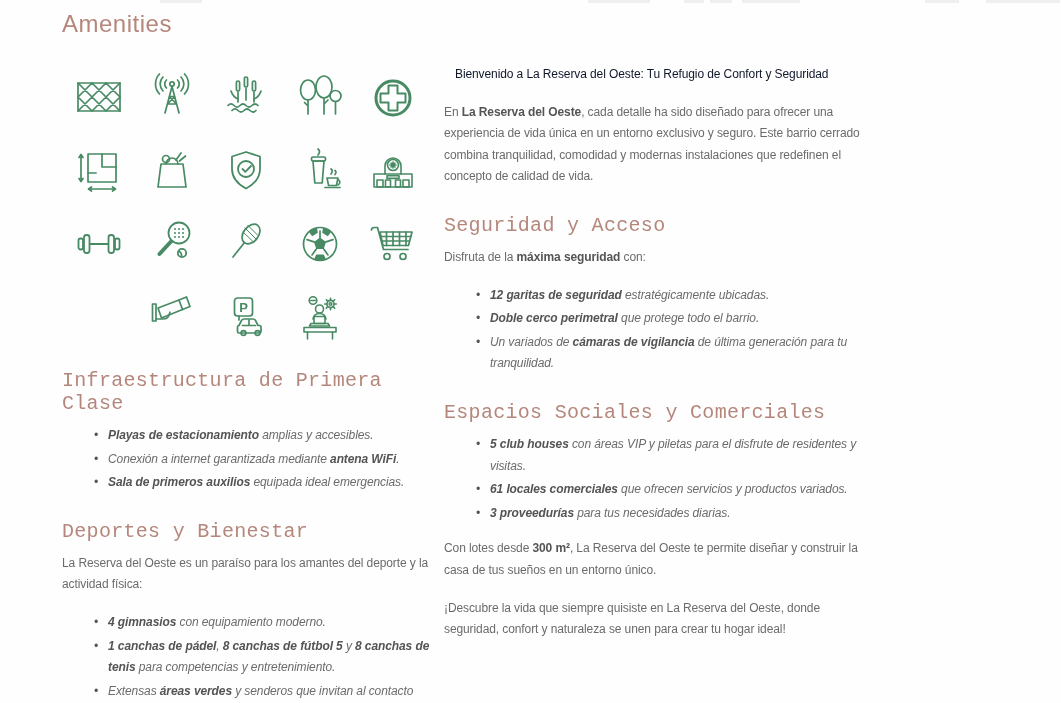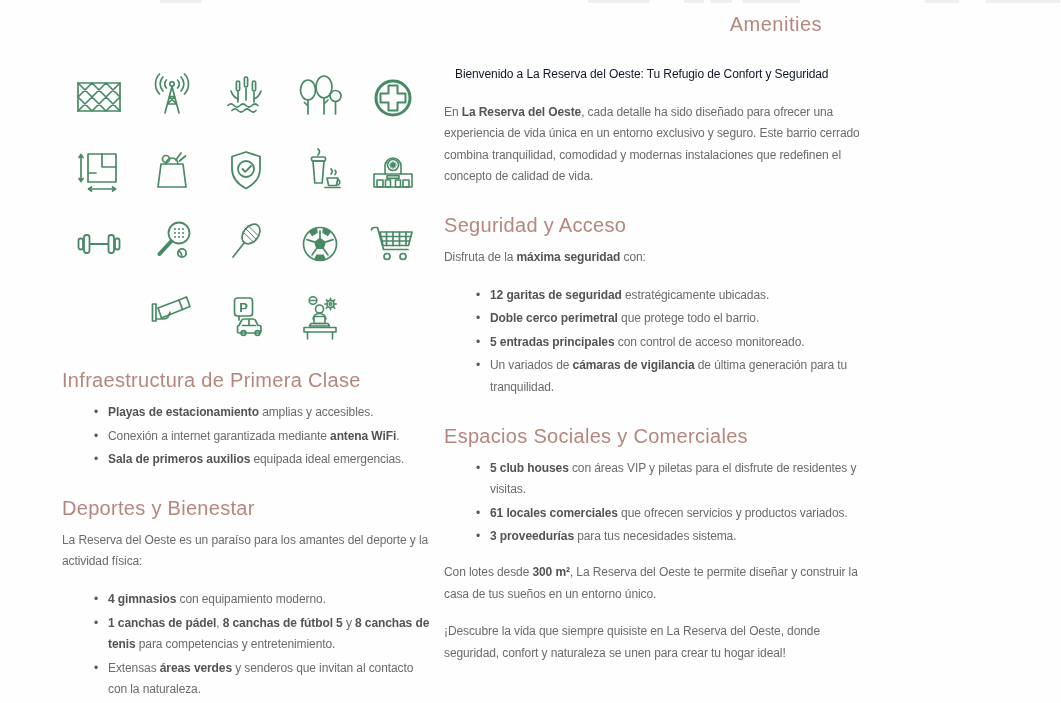--- a/index.html
+++ b/index.html
@@ -1,39 +1,39 @@
 <!DOCTYPE html>
 <html><head>
 <meta charset="utf-8">
 <style>
   html,body{margin:0;padding:0;background:#ffffff;}
   .page{position:relative;width:1061px;height:703px;background:#fefefe;overflow:hidden;
         font-family:"Liberation Sans",sans-serif;color:#6b6b6b;}
   .remnant{position:absolute;top:0;height:3px;background:#f0efed;}
   .content{position:absolute;left:62px;top:6px;width:816px;}
-  .page-title{width:760px;text-align:right;font-size:20px;line-height:36px;
+  .page-title{width:760px;text-align:left;font-size:24px;line-height:36px;
               color:#b5877c;letter-spacing:.5px;font-weight:400;}
   .cols{display:flex;gap:14px;margin-top:14px;}
   .col-left{width:368px;}
   .col-right{width:426px;padding-top:8px;}
   
   .icon-grid{display:grid;grid-template-columns:repeat(5,1fr);row-gap:21px;
              padding-top:16px;justify-items:center;}
   .icon{width:52px;height:52px;color:#478a63;}
   .icon svg{display:block;width:100%;height:100%;}
   .c2{grid-column:2;} .c3{grid-column:3;} .c4{grid-column:4;}
   
-  h2{font-family:Liberation Sans, sans-serif;font-weight:400;font-size:20px;
+  h2{font-family:Liberation Mono, monospace;font-weight:400;font-size:20px;
      color:#b5877c;margin:26px 0 10px;letter-spacing:.3px;}
   p,li{font-size:12px;line-height:1.8;letter-spacing:-0.1px;}
   p{margin:0 0 16px;}
   .welcome-title{font-weight:400;color:#0f172a;margin:0 11px 16px;}
   .bold{font-weight:700;color:#545454;margin-top:47px;}
   ul{list-style:none;margin:0 0 14px;padding:0 0 0 46px;}
-  li{position:relative;margin:0 0 2px;}
+  li{position:relative;margin:0 0 2px;font-style:italic;}
   li::before{content:"\2022";position:absolute;left:-14px;color:#555;}
 </style>
 </head>
 <body>
 
 <div class="page">
 
   <div class="remnant" style="left:160px;width:42px;"></div>
   <div class="remnant" style="left:588px;width:62px;"></div>
   <div class="remnant" style="left:684px;width:20px;"></div>
@@ -290,31 +290,30 @@
       <div class="col-right">
         <p class="welcome-title">Bienvenido a La Reserva del Oeste: Tu Refugio de Confort y Seguridad</p>
         <p><span>En </span><span class="bold">La Reserva del Oeste</span><span>, cada detalle ha sido diseñado para ofrecer una experiencia de vida única en un entorno exclusivo y seguro. Este barrio cerrado combina tranquilidad, comodidad y modernas instalaciones que redefinen el concepto de calidad de vida.</span></p>
 
         <section>
           <h2>Seguridad y Acceso</h2>
           <p><span>Disfruta de la </span><span class="bold">máxima seguridad</span><span> con:</span></p>
           <ul>
               <li><span class="bold">12 garitas de seguridad</span><span> estratégicamente ubicadas.</span></li>
               <li><span class="bold">Doble cerco perimetral</span><span> que protege todo el barrio.</span></li>
-              <li><span class="bold">5 entradas principales</span><span> con control de acceso monitoreado.</span></li>
               <li><span>Un variados de </span><span class="bold">cámaras de vigilancia</span><span> de última generación para tu tranquilidad.</span></li>
             </ul>
         </section>
 
         <section>
           <h2>Espacios Sociales y Comerciales</h2>
           <ul>
               <li><span class="bold">5 club houses</span><span> con áreas VIP y piletas para el disfrute de residentes y visitas.</span></li>
               <li><span class="bold">61 locales comerciales</span><span> que ofrecen servicios y productos variados.</span></li>
-              <li><span class="bold">3 proveedurías</span><span> para tus necesidades sistema.</span></li>
+              <li><span class="bold">3 proveedurías</span><span> para tus necesidades diarias.</span></li>
             </ul>
         </section>
 
         <section>
           <p><span>Con lotes desde </span><span class="bold">300 m²</span><span>, La Reserva del Oeste te permite diseñar y construir la casa de tus sueños en un entorno único.</span></p>
           <p><span>¡Descubre la vida que siempre quisiste en La Reserva del Oeste, donde seguridad, confort y naturaleza se unen para crear tu hogar ideal!</span></p>
         </section>
       </div>
 
     </div>

